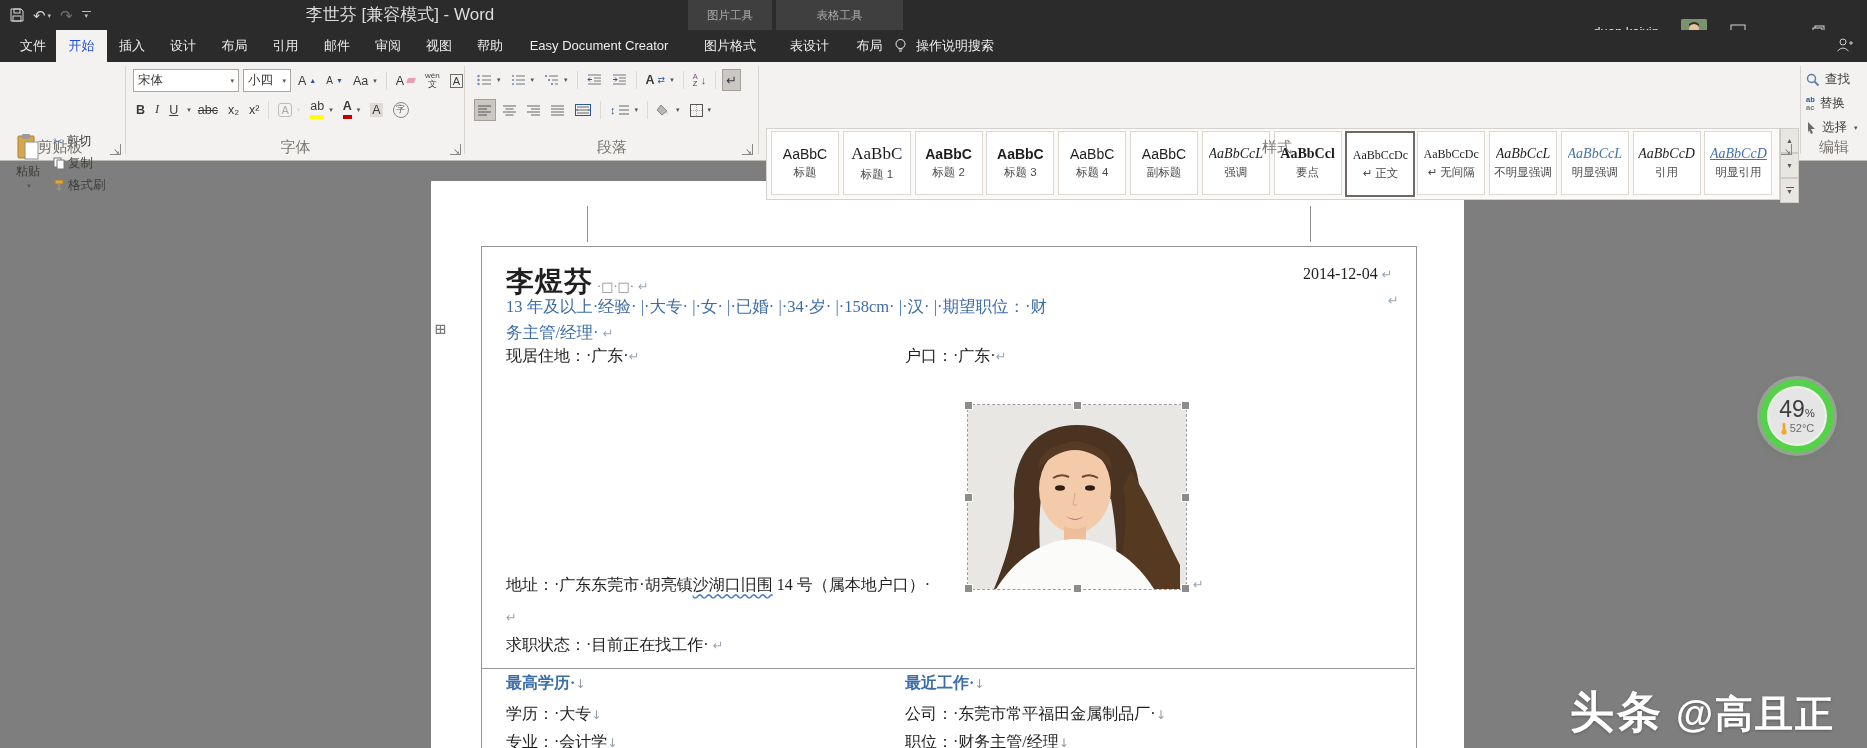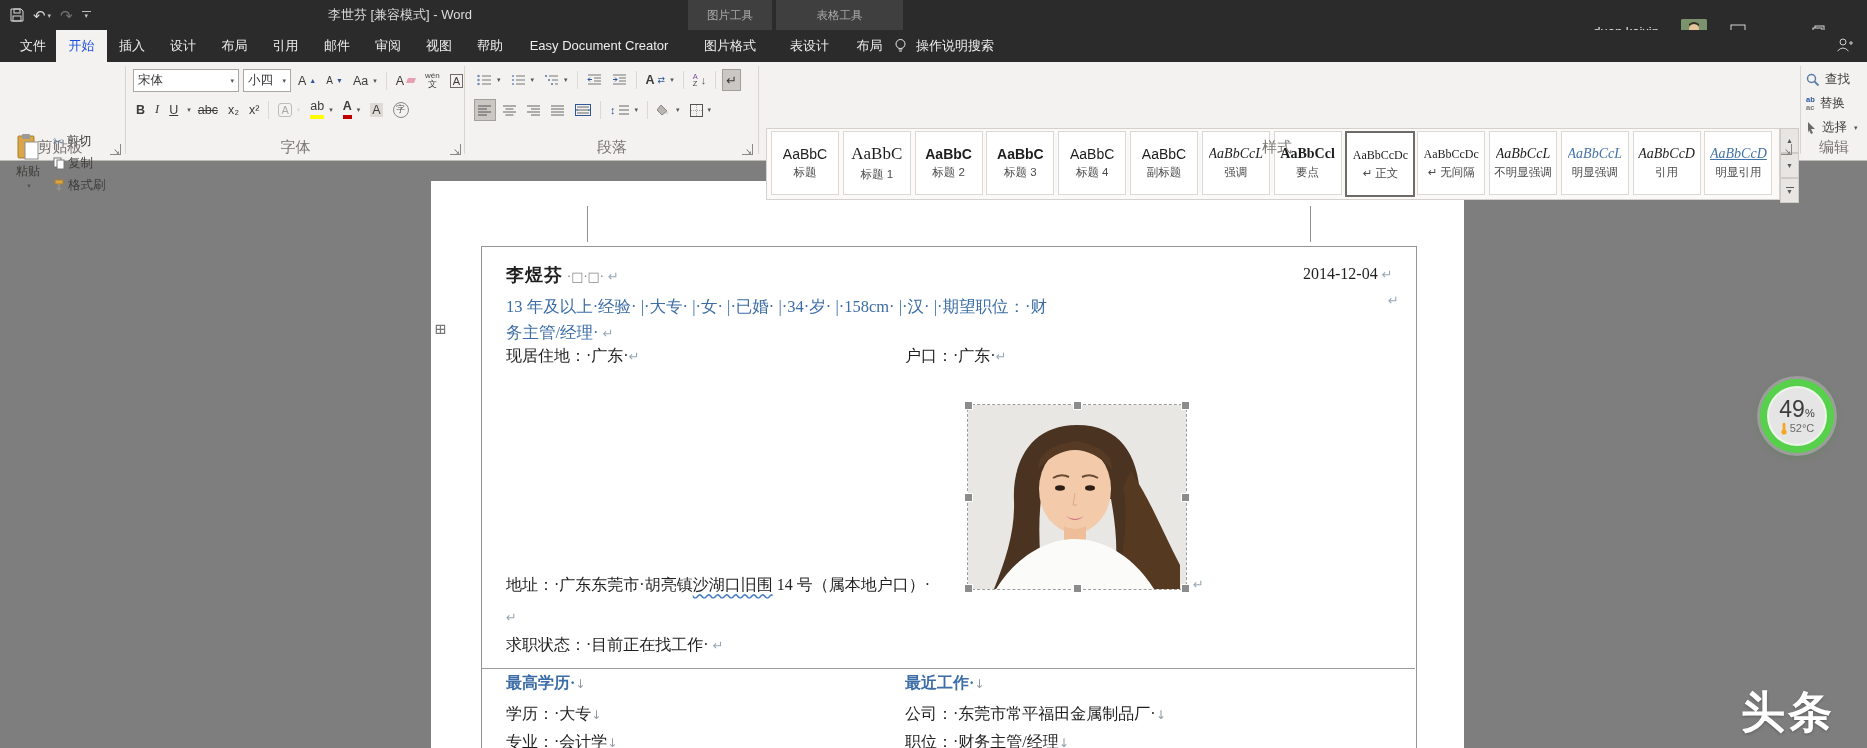--- a/index.html
+++ b/index.html
@@ -7,21 +7,21 @@
        font-family:"Liberation Sans","DejaVu Sans",sans-serif;-webkit-font-smoothing:antialiased;}
   
   .titlebar{position:absolute;left:0;top:0;width:100%;height:30px;background:#2b2b2b;color:#d8d8d8;}
   .ctx-panel{position:absolute;top:0;height:62px;background:#3f3f3f;z-index:1;}
   .ctx-panel .ctx-label{display:block;text-align:center;font-size:11.5px;color:#a9a9a9;margin-top:8px;}
   .qat{position:absolute;left:10px;top:0;height:30px;display:flex;align-items:center;gap:9px;z-index:2;}
   .qat .qbtn{display:inline-flex;align-items:center;color:#d6d6d6;font-size:15px;line-height:1;}
   .qbtn.disabled{opacity:.42;}
   .tiny-caret{font-size:7px;color:#bdbdbd;margin-left:2px;}
   .win-title{position:absolute;left:240px;top:0;width:320px;height:30px;line-height:30px;text-align:center;
-             font-size:13px;color:#dcdcdc;z-index:2;white-space:nowrap;}
+             font-size:17px;color:#dcdcdc;z-index:2;white-space:nowrap;}
   .tb-right{position:absolute;right:40px;top:0;height:30px;display:flex;align-items:center;gap:22px;z-index:2;margin-top:16px;}
   .tb-user{font-size:13px;color:#e3e3e3;white-space:nowrap;}
   .avatar{width:26px;height:25px;border-radius:2px;overflow:hidden;display:inline-block;background:#5f7a57;}
   .winctl{display:inline-flex;align-items:center;justify-content:center;width:18px;height:18px;}
   
   .tabrow{position:absolute;left:0;top:30px;width:100%;height:32px;background:#2b2b2b;z-index:2;}
   .tab{position:absolute;top:0;height:32px;line-height:32px;text-align:center;font-size:13px;color:#ededed;
        white-space:nowrap;cursor:default;}
   .tab.active{background:#f3f2f1;color:#1d4ed8;}
   .tellme{position:absolute;left:893px;top:0;height:32px;display:flex;align-items:center;gap:8px;color:#f0f0f0;font-size:13px;}
@@ -76,21 +76,21 @@
   .replace-ico{display:inline-flex;flex-direction:column;line-height:1;font-size:7.5px;color:#2b579a;font-weight:bold;}
   
   .docarea{position:absolute;left:0;top:161px;width:100%;height:587px;background:#7e7e7e;}
   .page{position:absolute;left:431px;top:20px;width:1033px;height:567px;background:#fff;}
   .cropmark{position:absolute;width:1px;height:36px;background:#8f8f8f;top:25px;}
   .tbl-border{position:absolute;left:50px;top:65px;width:934px;height:502px;border:1px solid #949494;border-bottom:none;}
   .doc{font-family:"Liberation Serif","DejaVu Serif",serif;color:#1f1f1f;font-size:16px;white-space:nowrap;}
   .mark{color:#9aa8b6;font-family:"DejaVu Sans",sans-serif;font-size:13px;}
   .dmark{color:#8f9aa5;font-family:"DejaVu Sans",sans-serif;font-size:12px;}
   .blue-t{color:#3c6da6;}
-  .docname{font-size:18px;font-weight:bold;letter-spacing:1px;}
+  .docname{font-size:28px;font-weight:bold;letter-spacing:1px;}
   .namemarks{color:#8a8a8a;font-size:13px;font-family:"DejaVu Sans",sans-serif;}
   .wavy{text-decoration:underline;text-decoration-style:wavy;text-decoration-color:#4a7ec2;text-underline-offset:3px;}
   .sep-hr{position:absolute;left:50px;top:487px;width:934px;height:1px;background:#9b9b9b;}
   .sec-h{color:#3c6da6;font-weight:bold;}
   
   .photo{position:absolute;left:537px;top:224px;width:218px;height:184px;outline:1px dashed #9c9c9c;}
   .handle{position:absolute;width:7px;height:7px;background:#8c8c8c;border:1px solid #fff;z-index:3;}
   .tbl-move{position:absolute;left:-13px;top:146px;width:15px;height:15px;color:#7a7a7a;font-size:15px;line-height:15px;}
   
   .widget{position:absolute;left:1760px;top:379px;width:74px;height:74px;border-radius:50%;background:#e5e5e5;
@@ -627,15 +627,16 @@
       <svg width="8" height="13" viewBox="0 0 8 13">
           <rect x="2.6" y="0.8" width="2.8" height="8" rx="1.4" fill="#f5a623"></rect>
           <circle cx="4" cy="10" r="2.6" fill="#f5a623"></circle>
         </svg>
       <span>52°C</span>
     </div>
   </div>
 
   <div class="watermark">
     <span class="wm-brand">头条</span>
+    <span class="wm-handle">@高且正</span>
   </div>
 
 </div>
 
 </body></html>

